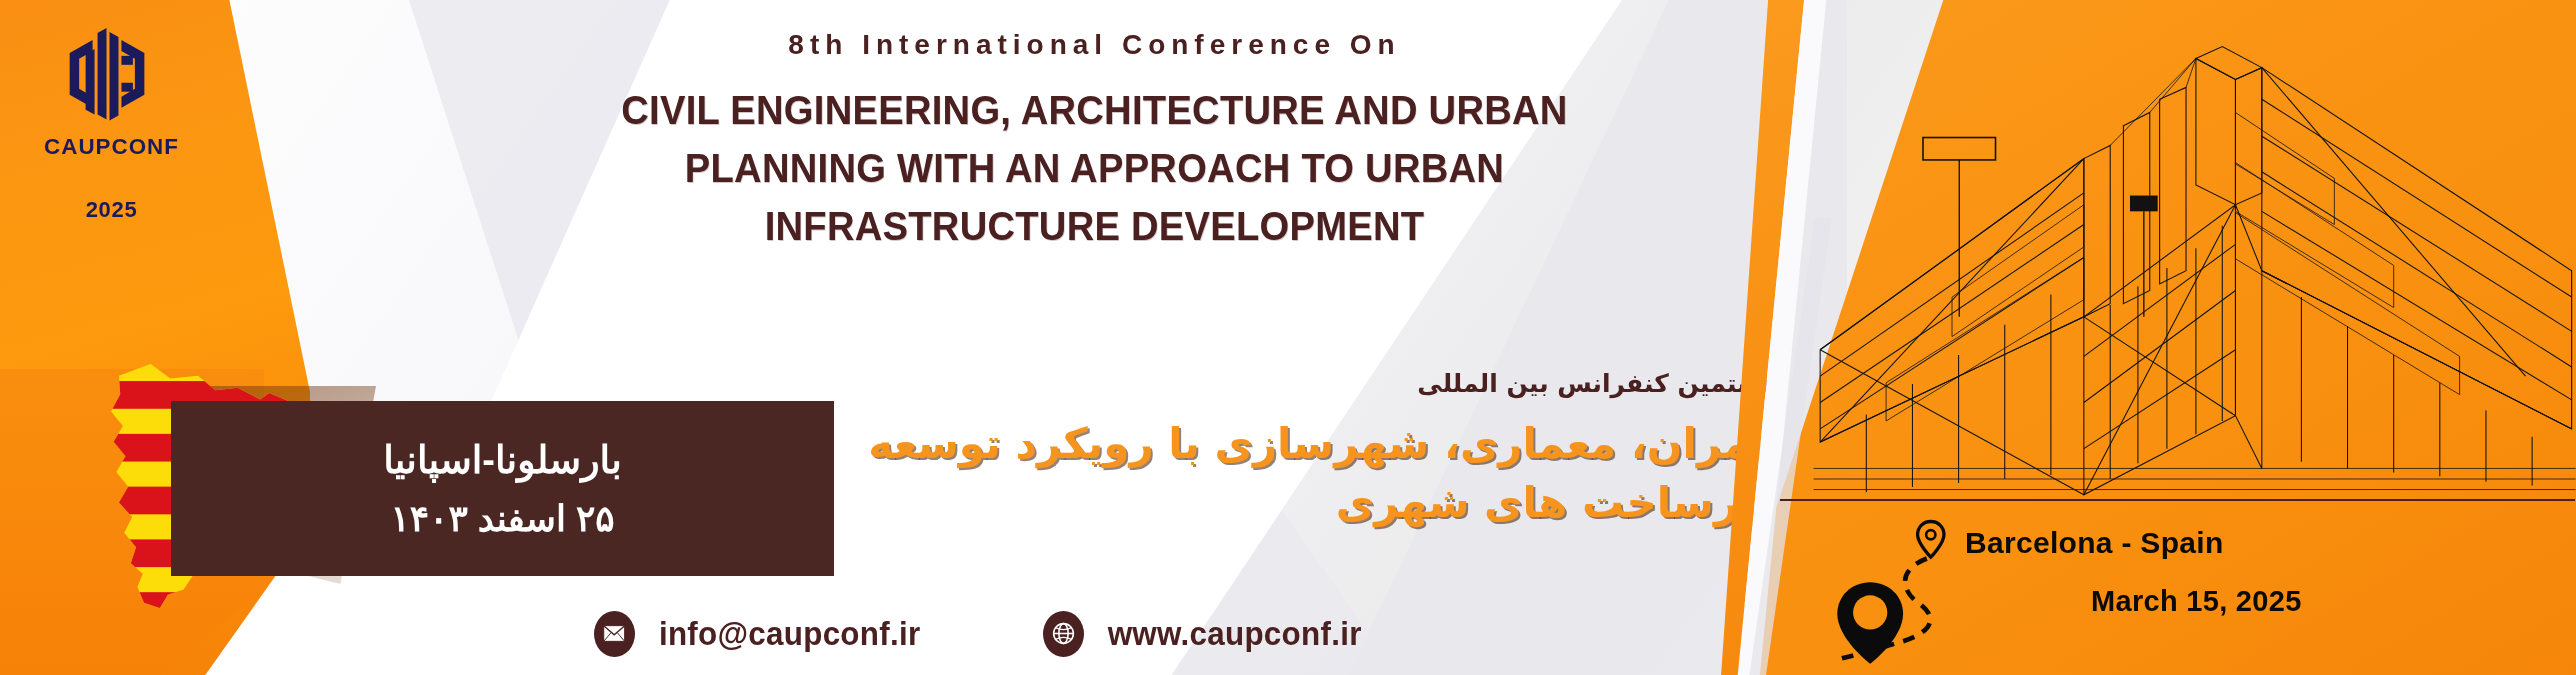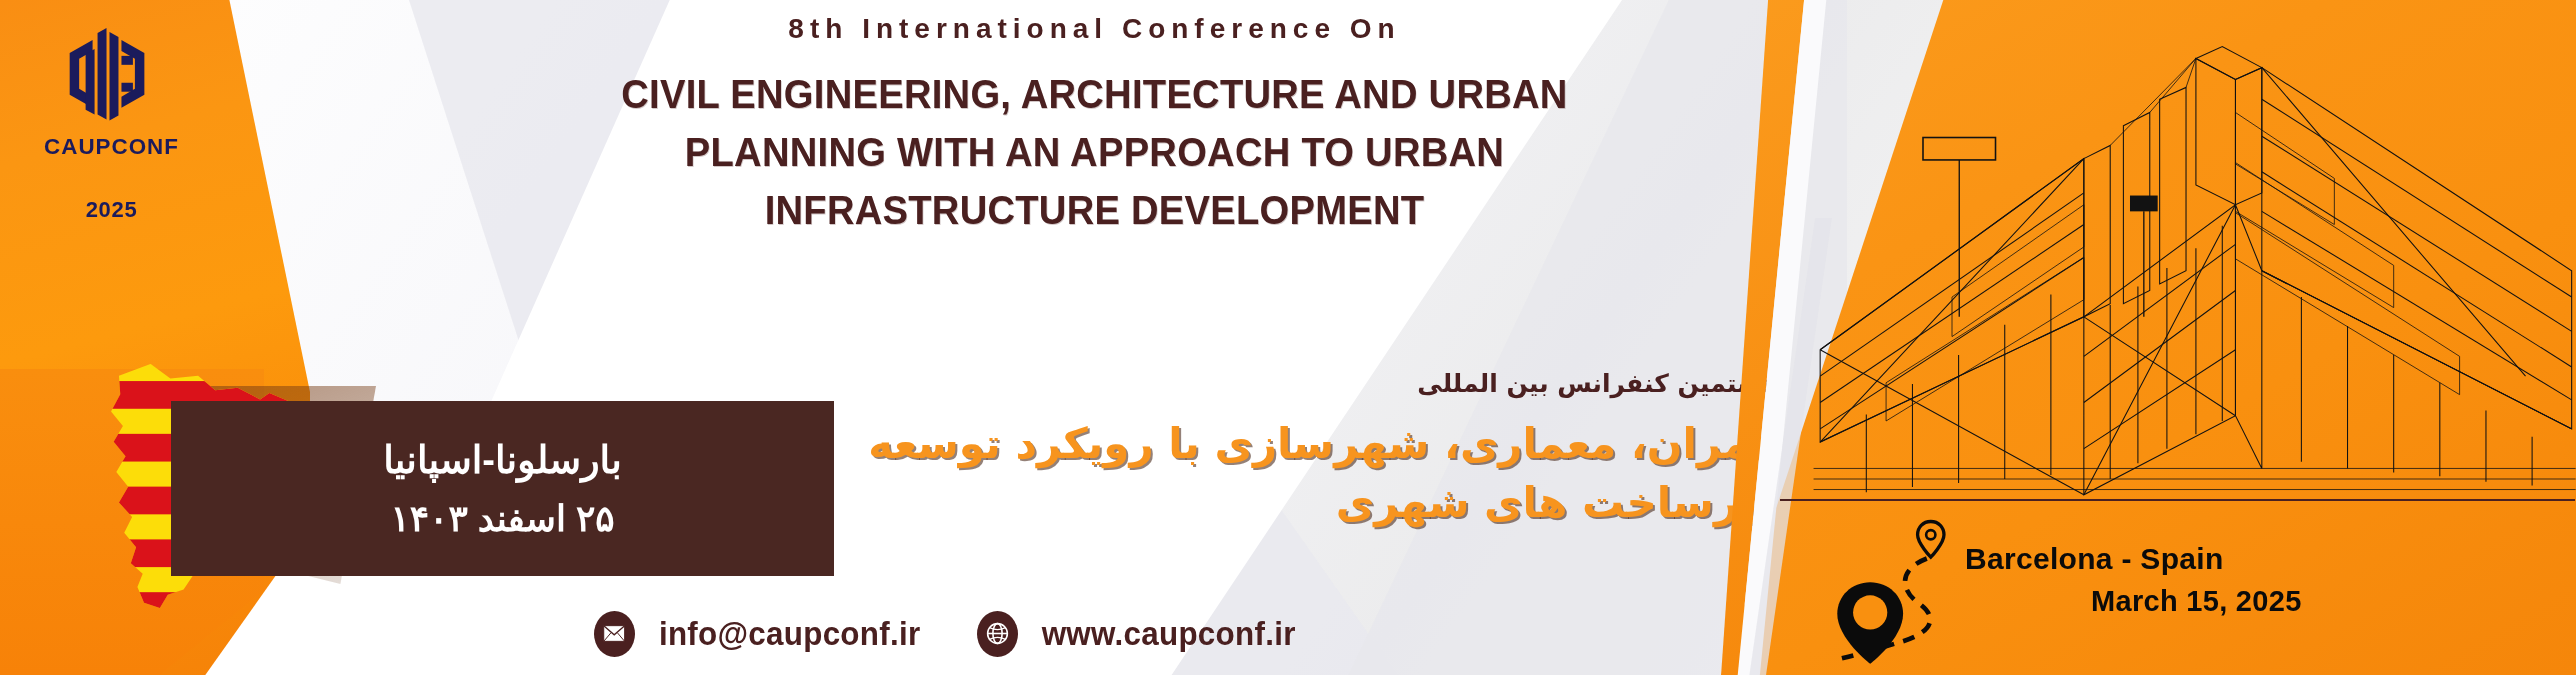--- a/index.html
+++ b/index.html
@@ -104,21 +104,21 @@
 
   
   .headline{
     position:absolute; left:448px; top:13px; width:1293px; height:343px;
     text-align:center;
     color:#4a2020;
   }
   .kicker{
     font-family:"Liberation Sans", sans-serif;
     font-weight:bold; font-size:28px; letter-spacing:6px;
-    margin-top:0; color:#4a2020;
+    margin-top:16px; color:#4a2020;
   }
   .title-main{
     margin-top:20px;
   }
   .title-line{
     font-family:"Liberation Sans", sans-serif;
     font-weight:bold;
     font-size:41px;
     letter-spacing:0.3px;
     line-height:1.42;
@@ -143,21 +143,21 @@
     font-weight:bold;
     font-size:42px;
     line-height:1.42;
     color:#f7941e;
     text-shadow:2px 2px 0 rgba(60,25,10,.55);
   }
 
   
   .contact-bar{
     position:absolute; left:594px; top:597px; width:1121px; height:73px;
-    display:flex; align-items:center; gap:50px;
+    display:flex; align-items:center; gap:116px;
   }
   .contact-item{ display:flex; align-items:center; gap:17px; }
   .contact-icon{
     width:41px; height:46px; flex:0 0 auto;
     background:#4a2020;
     border-radius:50%;
     display:flex; align-items:center; justify-content:center;
   }
   .contact-text{
     font-family:"Liberation Sans", sans-serif;
@@ -197,21 +197,21 @@
   }
   .ground-line{
     position:absolute; left:59px; top:499px; width:795px; height:2px;
     background:#4a2020;
   }
   .venue-info{
     position:absolute; left:152px; top:514px; width:659px; height:152px;
     color:#0d0d0d;
   }
   .venue-city{
-    position:absolute; left:92px; top:28px;
+    position:absolute; left:92px; top:12px;
     font-family:"Liberation Sans", sans-serif;
     font-weight:bold; font-size:30px; letter-spacing:0.3px; color:#0b0b0b;
   }
   .venue-date{
     position:absolute; left:218px; top:71px;
     font-family:"Liberation Sans", sans-serif;
     font-weight:bold; font-size:29px; letter-spacing:0.3px; color:#0b0b0b;
   }
   .pin-path{ position:absolute; left:-40px; top:-6.6px; width:218px; height:165px; }
 </style>

